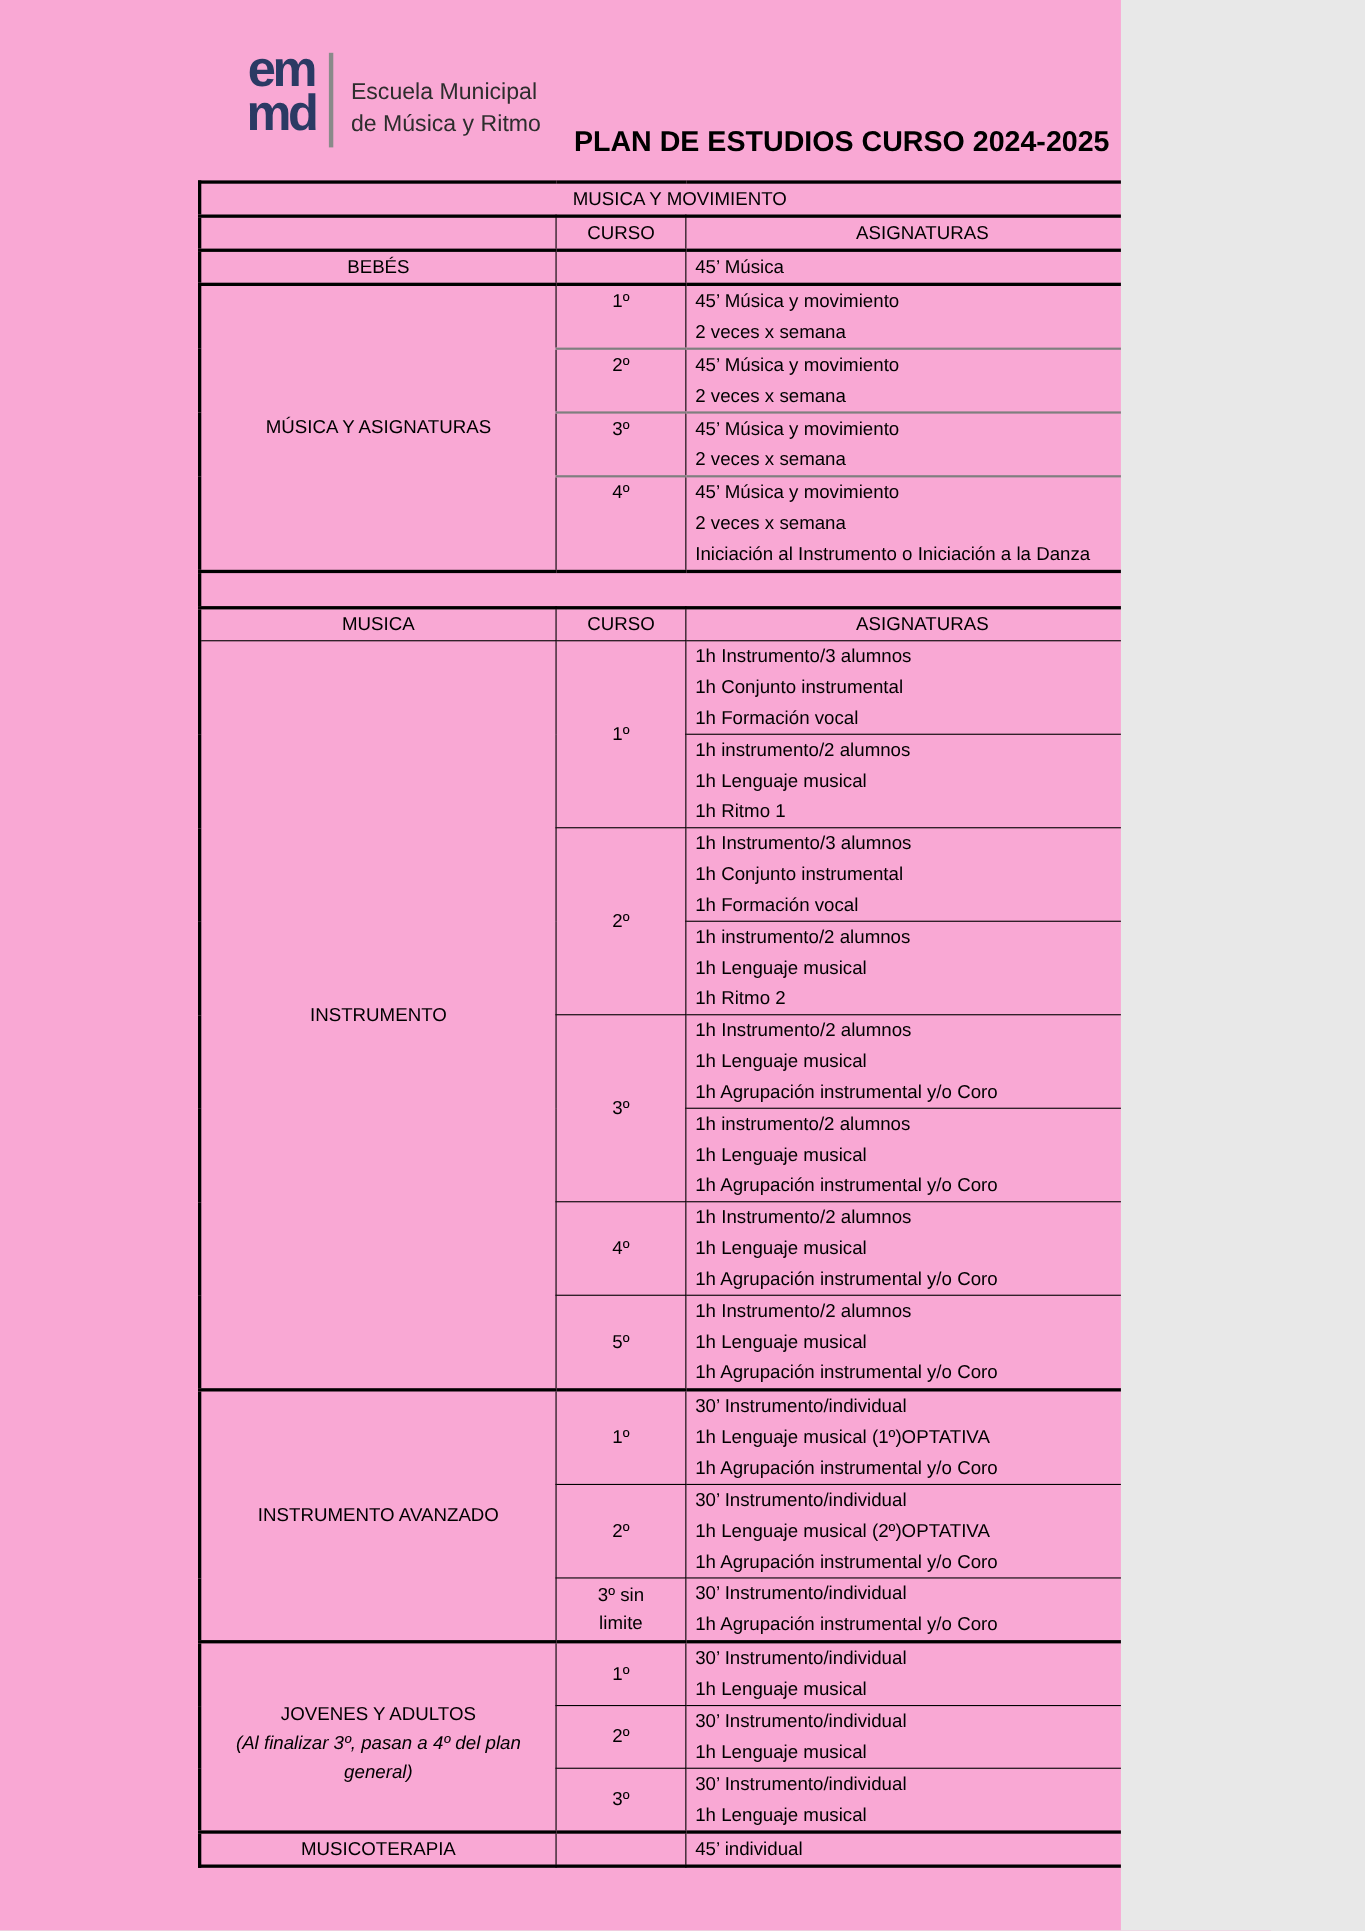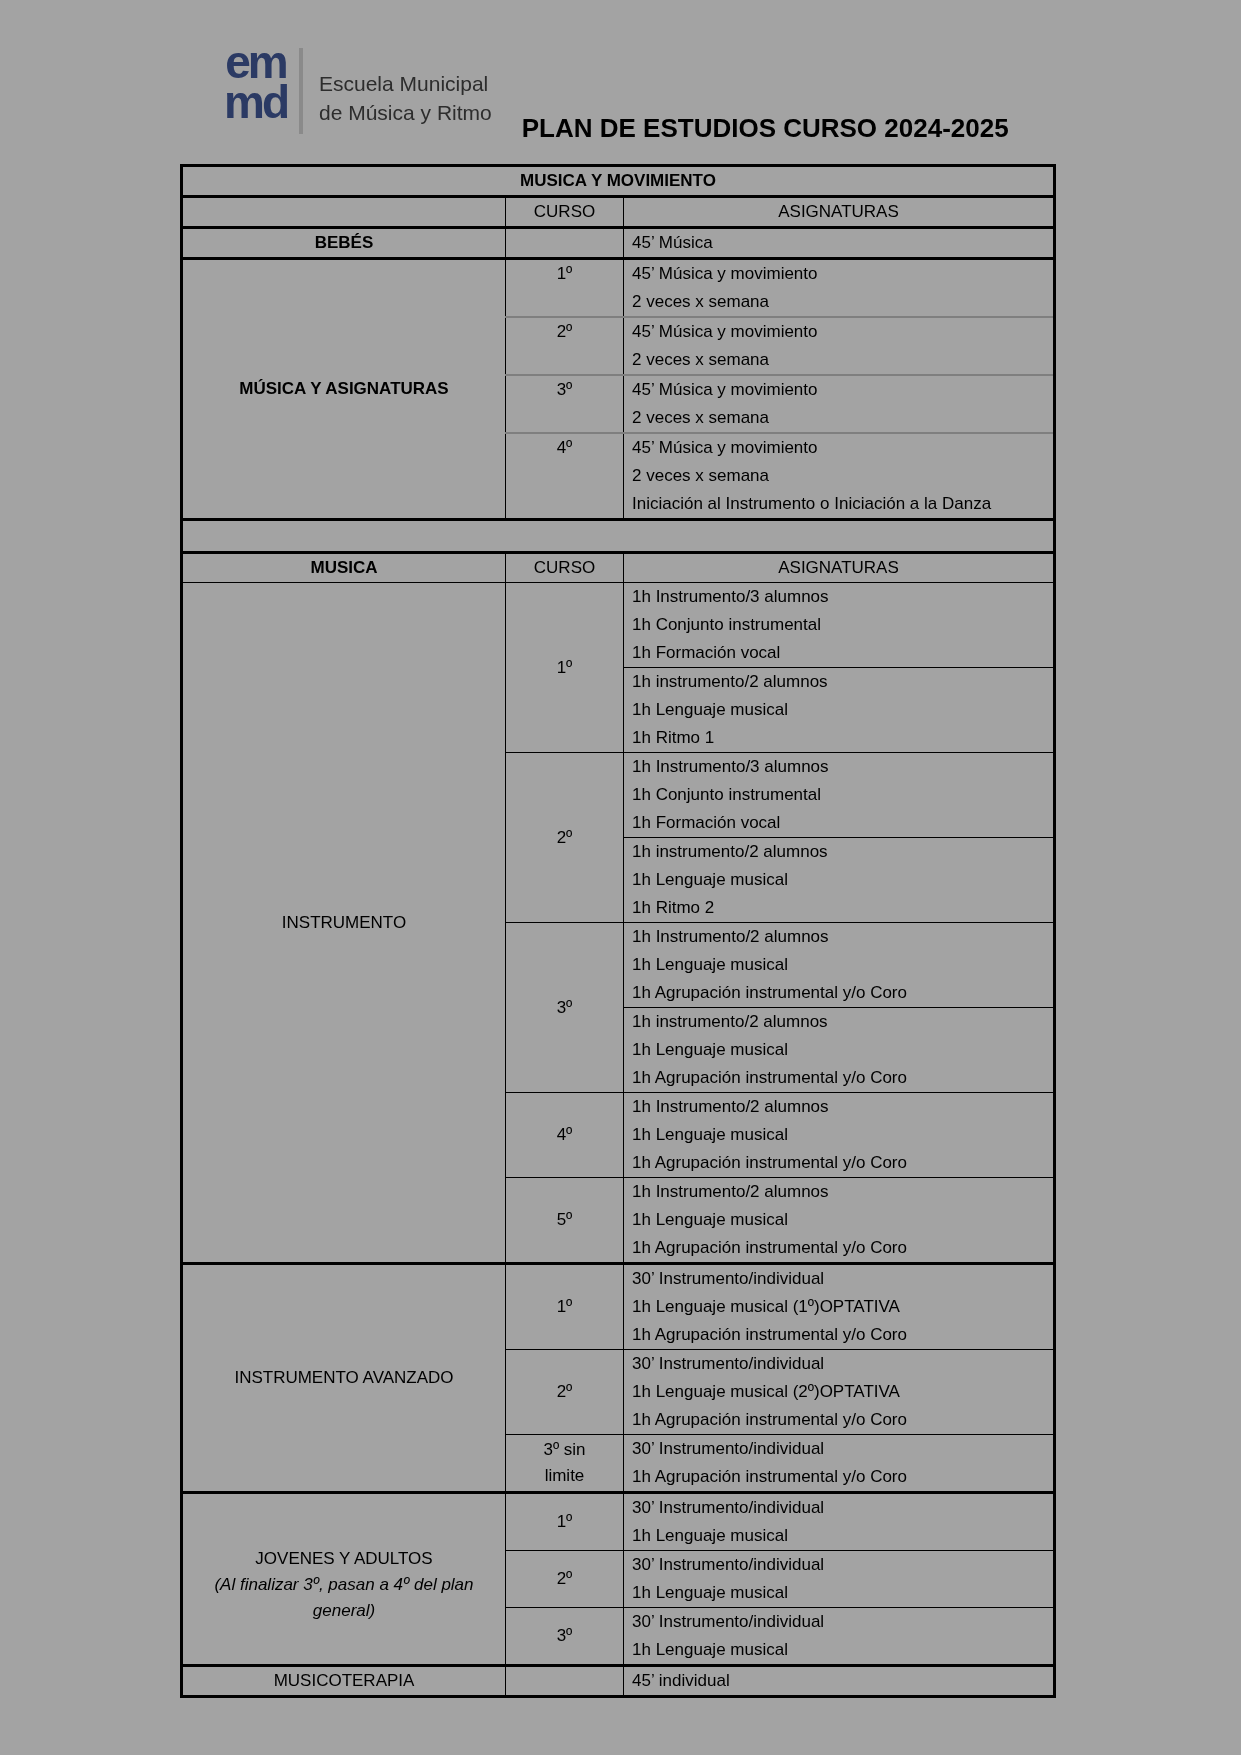--- a/index.html
+++ b/index.html
@@ -1,34 +1,34 @@
 <!DOCTYPE html>
 <html><head>
 <meta charset="utf-8">
 <style>
   html,body{margin:0;padding:0;background:#e8e8e8;}
-  .page{width:1241px;height:1755px;background:#a3a3a3;position:relative;overflow:hidden;
+  .page{width:1019px;height:1755px;background:#f9a8d4;position:relative;overflow:hidden;
         font-family:"Liberation Sans",sans-serif;color:#000;}
   
   .header{position:absolute;top:40px;left:224px;display:flex;align-items:flex-start;}
   .logo{display:flex;align-items:flex-start;}
   .logo-mark{font-weight:bold;color:#2b3a64;font-size:46px;line-height:40px;
              letter-spacing:-3px;text-align:center;margin-top:2px;}
   .logo-bar{width:4px;height:86px;background:#8a8a8a;margin:8px 16px 0 12px;}
   .logo-text{font-size:21px;line-height:29px;color:#2d2d2d;margin-top:29px;white-space:nowrap;}
   .doc-title{font-size:26px;font-weight:bold;margin:73px 0 0 30px;white-space:nowrap;}
   
   table.plan{position:absolute;top:164px;left:180px;width:873px;border-collapse:collapse;
              table-layout:fixed;font-size:17px;}
   table.plan{border:3px solid #000;}
   td{border:1px solid #000;padding:0;vertical-align:top;overflow:hidden;}
   .line{height:28px;line-height:28px;padding:0 8px;white-space:nowrap;}
   .single{height:28px;line-height:28px;}
   .center{text-align:center;}
-  .bold{font-weight:bold;}
+  .bold{font-weight:normal;}
   .v-mid{vertical-align:middle;}
   .bb3{border-bottom:3px solid #000;}
   .bb2g{border-bottom:2px solid #7f7f7f;}
   .bb1{border-bottom:1px solid #000;}
   .gap-cell{height:30px;border-left:none;border-right:none;border-bottom:3px solid #000;}
   .curso-wrap{padding:0 22px;line-height:26px;}
   .note{font-style:italic;line-height:26px;padding:0 10px;}
   .sec-label{line-height:26px;margin-top:12px;}
 </style>
 </head>

